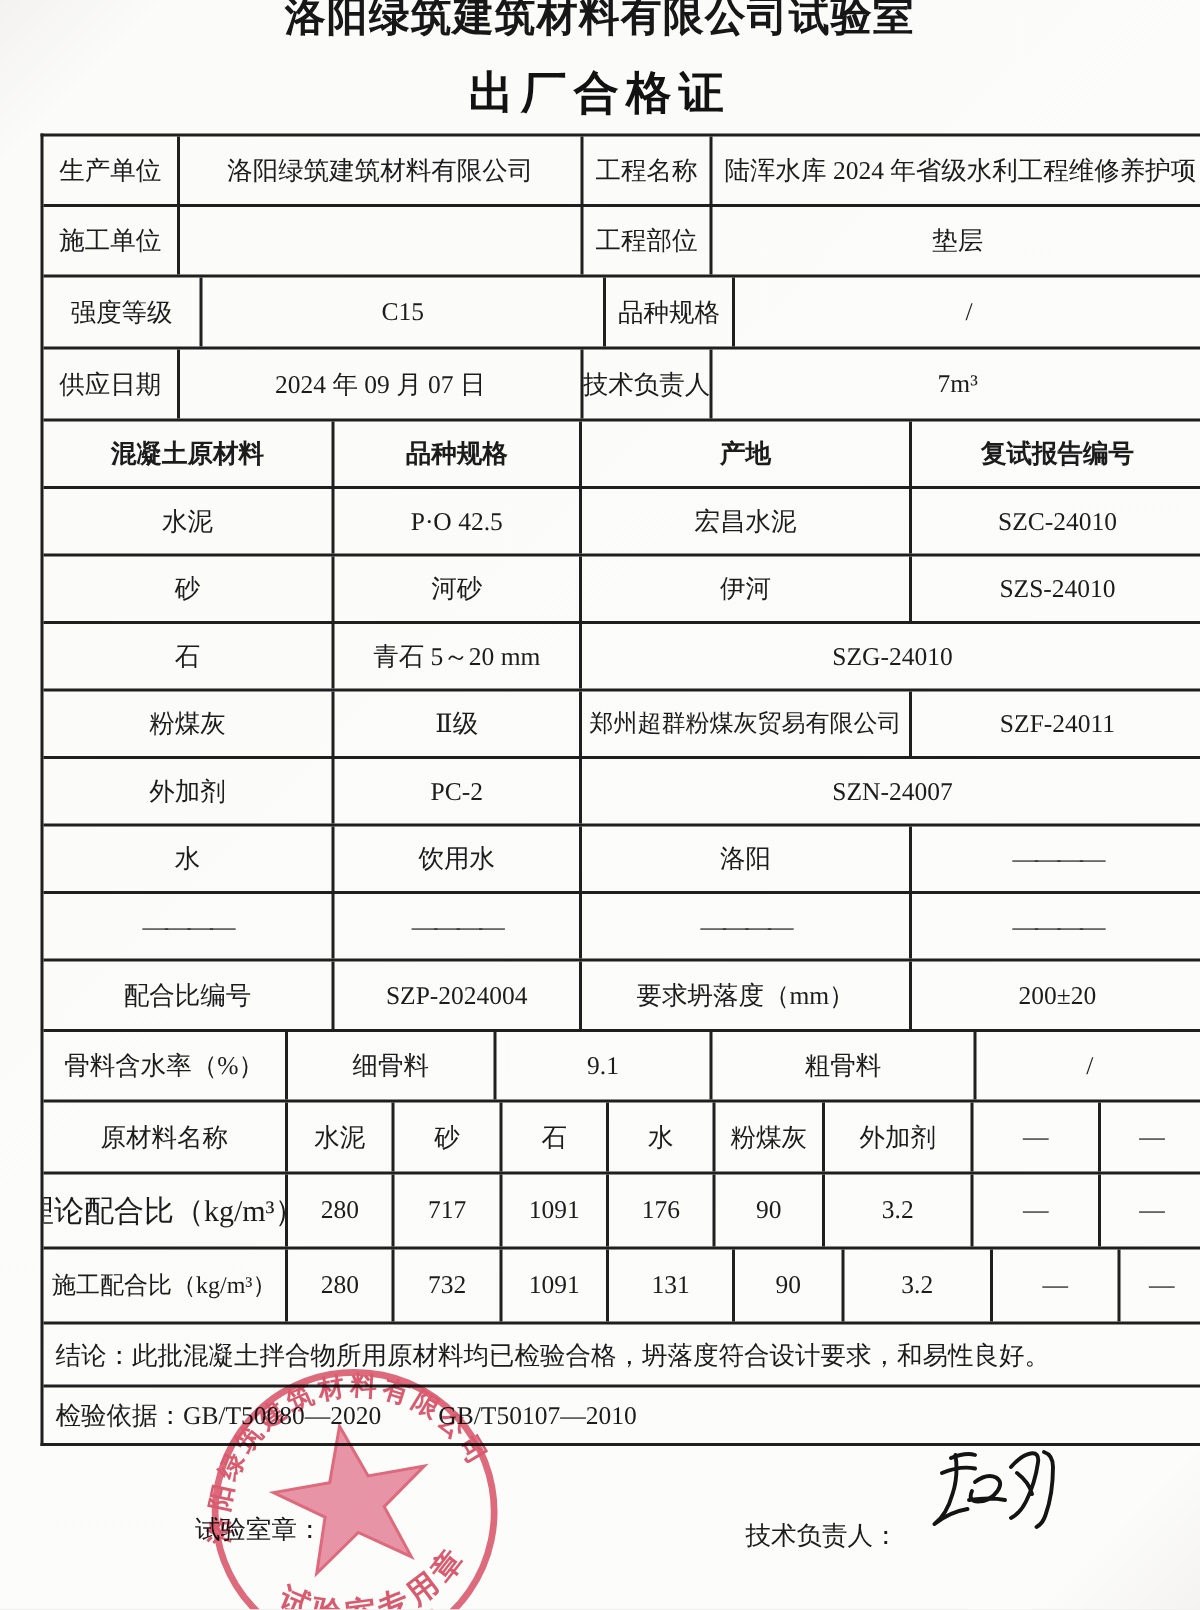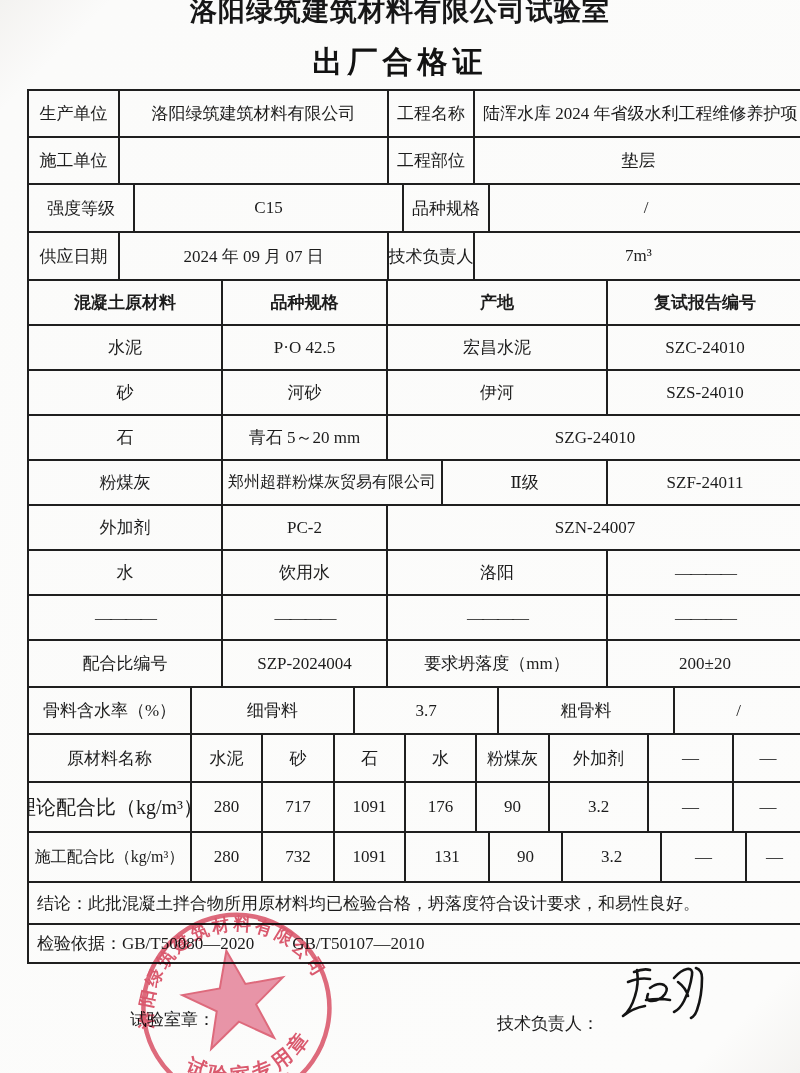--- a/index.html
+++ b/index.html
@@ -118,22 +118,22 @@
       <div class="tcell" style="width:220px">伊河</div>
       <div class="tcell" style="flex:1">SZS-24010</div>
     </div>
     <div class="trow" style="height:43px">
       <div class="tcell" style="width:194px">石</div>
       <div class="tcell" style="width:165px">青石 5～20 mm</div>
       <div class="tcell" style="flex:1">SZG-24010</div>
     </div>
     <div class="trow" style="height:43px">
       <div class="tcell" style="width:194px">粉煤灰</div>
+      <div class="tcell" style="width:165px">Ⅱ级</div>
       <div class="tcell" style="width:220px;font-size:16px">郑州超群粉煤灰贸易有限公司</div>
-      <div class="tcell" style="width:165px">Ⅱ级</div>
       <div class="tcell" style="flex:1">SZF-24011</div>
     </div>
     <div class="trow" style="height:43px">
       <div class="tcell" style="width:194px">外加剂</div>
       <div class="tcell" style="width:165px">PC-2</div>
       <div class="tcell" style="flex:1">SZN-24007</div>
     </div>
     <div class="trow" style="height:43px">
       <div class="tcell" style="width:194px">水</div>
       <div class="tcell" style="width:165px">饮用水</div>
@@ -149,22 +149,22 @@
 
     <div class="trow" style="height:45px">
       <div class="tcell" style="width:194px">配合比编号</div>
       <div class="tcell" style="width:165px">SZP-2024004</div>
       <div class="tcell" style="width:220px">要求坍落度（mm）</div>
       <div class="tcell" style="flex:1">200±20</div>
     </div>
 
     <div class="trow" style="height:45px">
       <div class="tcell" style="width:163px">骨料含水率（%）</div>
-      <div class="tcell" style="width:163px">细骨料</div>
-      <div class="tcell" style="width:144px">3.7</div>
+      <div class="tcell" style="width:139px">细骨料</div>
+      <div class="tcell" style="width:144px">9.1</div>
       <div class="tcell" style="width:176px">粗骨料</div>
       <div class="tcell" style="flex:1">/</div>
     </div>
 
     <div class="trow" style="height:46px">
       <div class="tcell" style="width:163px">原材料名称</div>
       <div class="tcell" style="width:71px">水泥</div>
       <div class="tcell" style="width:72px">砂</div>
       <div class="tcell" style="width:71px">石</div>
       <div class="tcell" style="width:71px">水</div>

